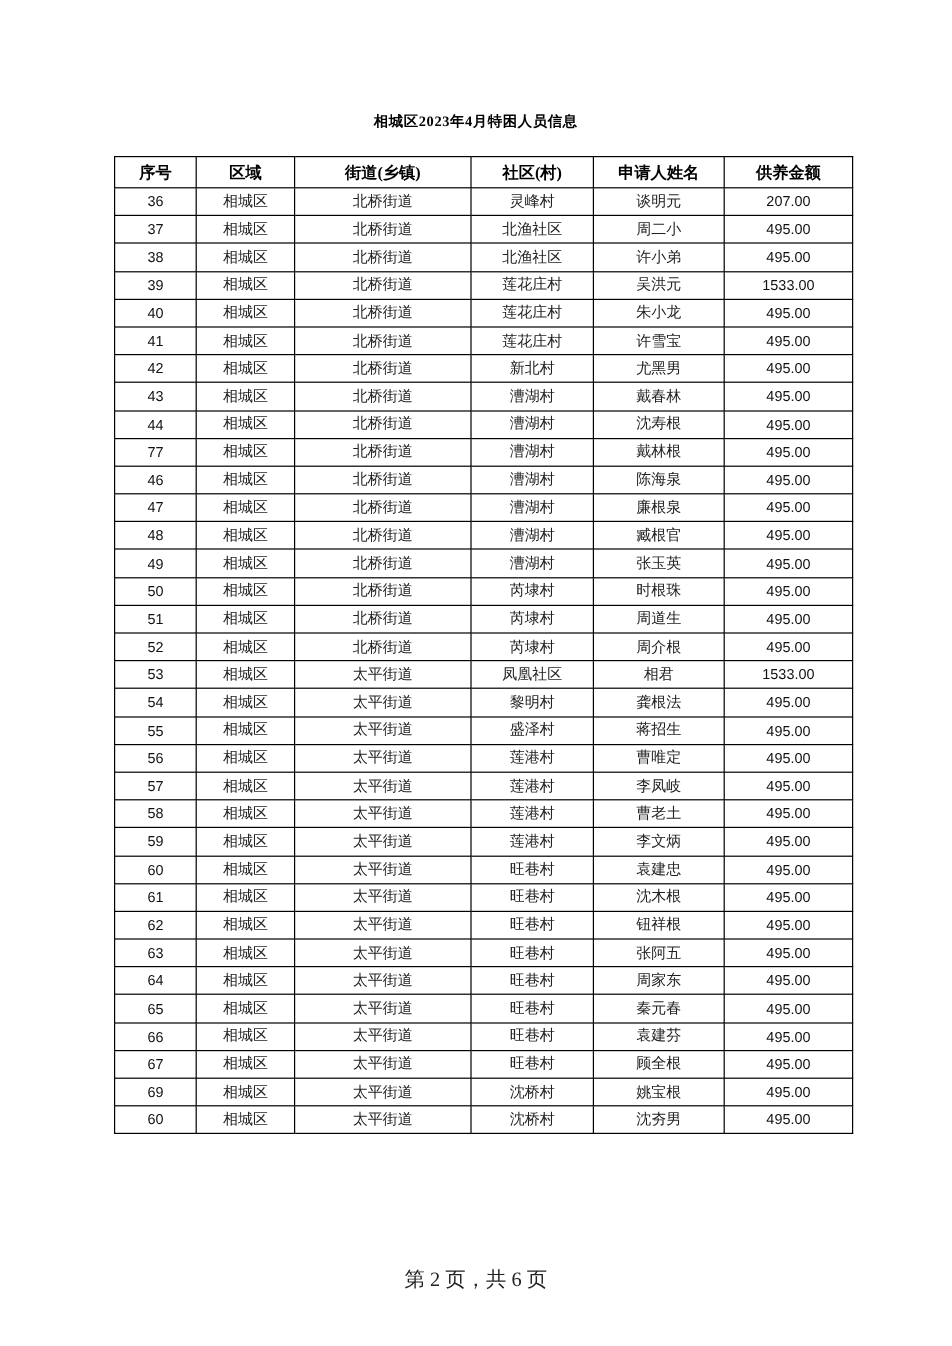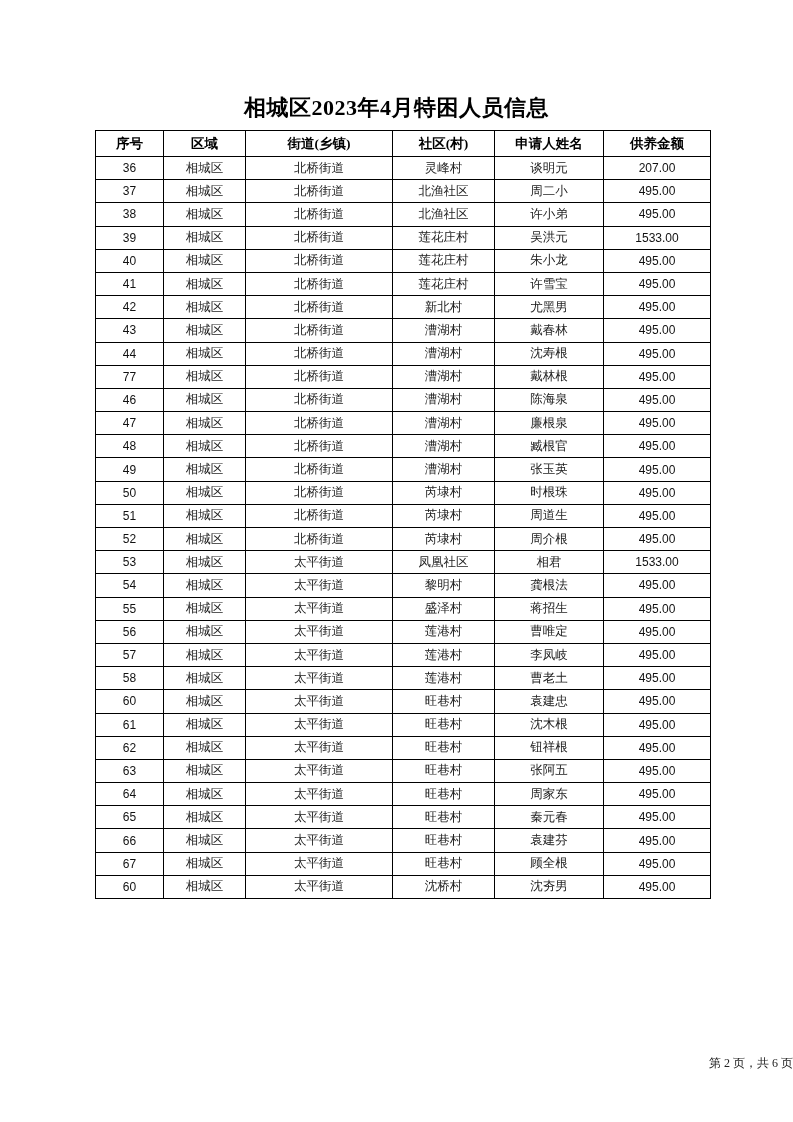--- a/index.html
+++ b/index.html
@@ -16,21 +16,21 @@
     color: #111111;
     overflow: hidden;
   }
   .doc-title {
     position: absolute;
     top: 93px;
     left: 0;
     width: 100%;
     margin: 0;
     text-align: center;
-    font-size: 22px;
+    font-size: 12px;
     font-weight: bold;
     letter-spacing: 0.5px;
     color: #000000;
   }
   table.persons-table {
     position: absolute;
     top: 130px;
     left: 95px;
     width: 615px;
     border-collapse: collapse;
@@ -60,22 +60,22 @@
   .persons-table td.num {
     font-family: "Liberation Sans", sans-serif;
     font-size: 12px;
     color: #111111;
   }
   .page-footer {
     position: absolute;
     top: 1055px;
     left: 0;
     width: 100%;
-    text-align: right;
-    font-size: 12px;
+    text-align: center;
+    font-size: 17px;
     color: #222222;
   }
 </style>
 </head>
 <body>
 
 <div class="page">
 
   <h1 class="doc-title">相城区2023年4月特困人员信息</h1>
 
@@ -277,20 +277,28 @@
         </tr>
         <tr>
           <td class="num">58</td>
           <td>相城区</td>
           <td>太平街道</td>
           <td>莲港村</td>
           <td>曹老土</td>
           <td class="num">495.00</td>
         </tr>
         <tr>
+          <td class="num">59</td>
+          <td>相城区</td>
+          <td>太平街道</td>
+          <td>莲港村</td>
+          <td>李文炳</td>
+          <td class="num">495.00</td>
+        </tr>
+        <tr>
           <td class="num">60</td>
           <td>相城区</td>
           <td>太平街道</td>
           <td>旺巷村</td>
           <td>袁建忠</td>
           <td class="num">495.00</td>
         </tr>
         <tr>
           <td class="num">61</td>
           <td>相城区</td>
@@ -338,20 +346,28 @@
           <td>旺巷村</td>
           <td>袁建芬</td>
           <td class="num">495.00</td>
         </tr>
         <tr>
           <td class="num">67</td>
           <td>相城区</td>
           <td>太平街道</td>
           <td>旺巷村</td>
           <td>顾全根</td>
+          <td class="num">495.00</td>
+        </tr>
+        <tr>
+          <td class="num">69</td>
+          <td>相城区</td>
+          <td>太平街道</td>
+          <td>沈桥村</td>
+          <td>姚宝根</td>
           <td class="num">495.00</td>
         </tr>
         <tr>
           <td class="num">60</td>
           <td>相城区</td>
           <td>太平街道</td>
           <td>沈桥村</td>
           <td>沈夯男</td>
           <td class="num">495.00</td>
         </tr>

